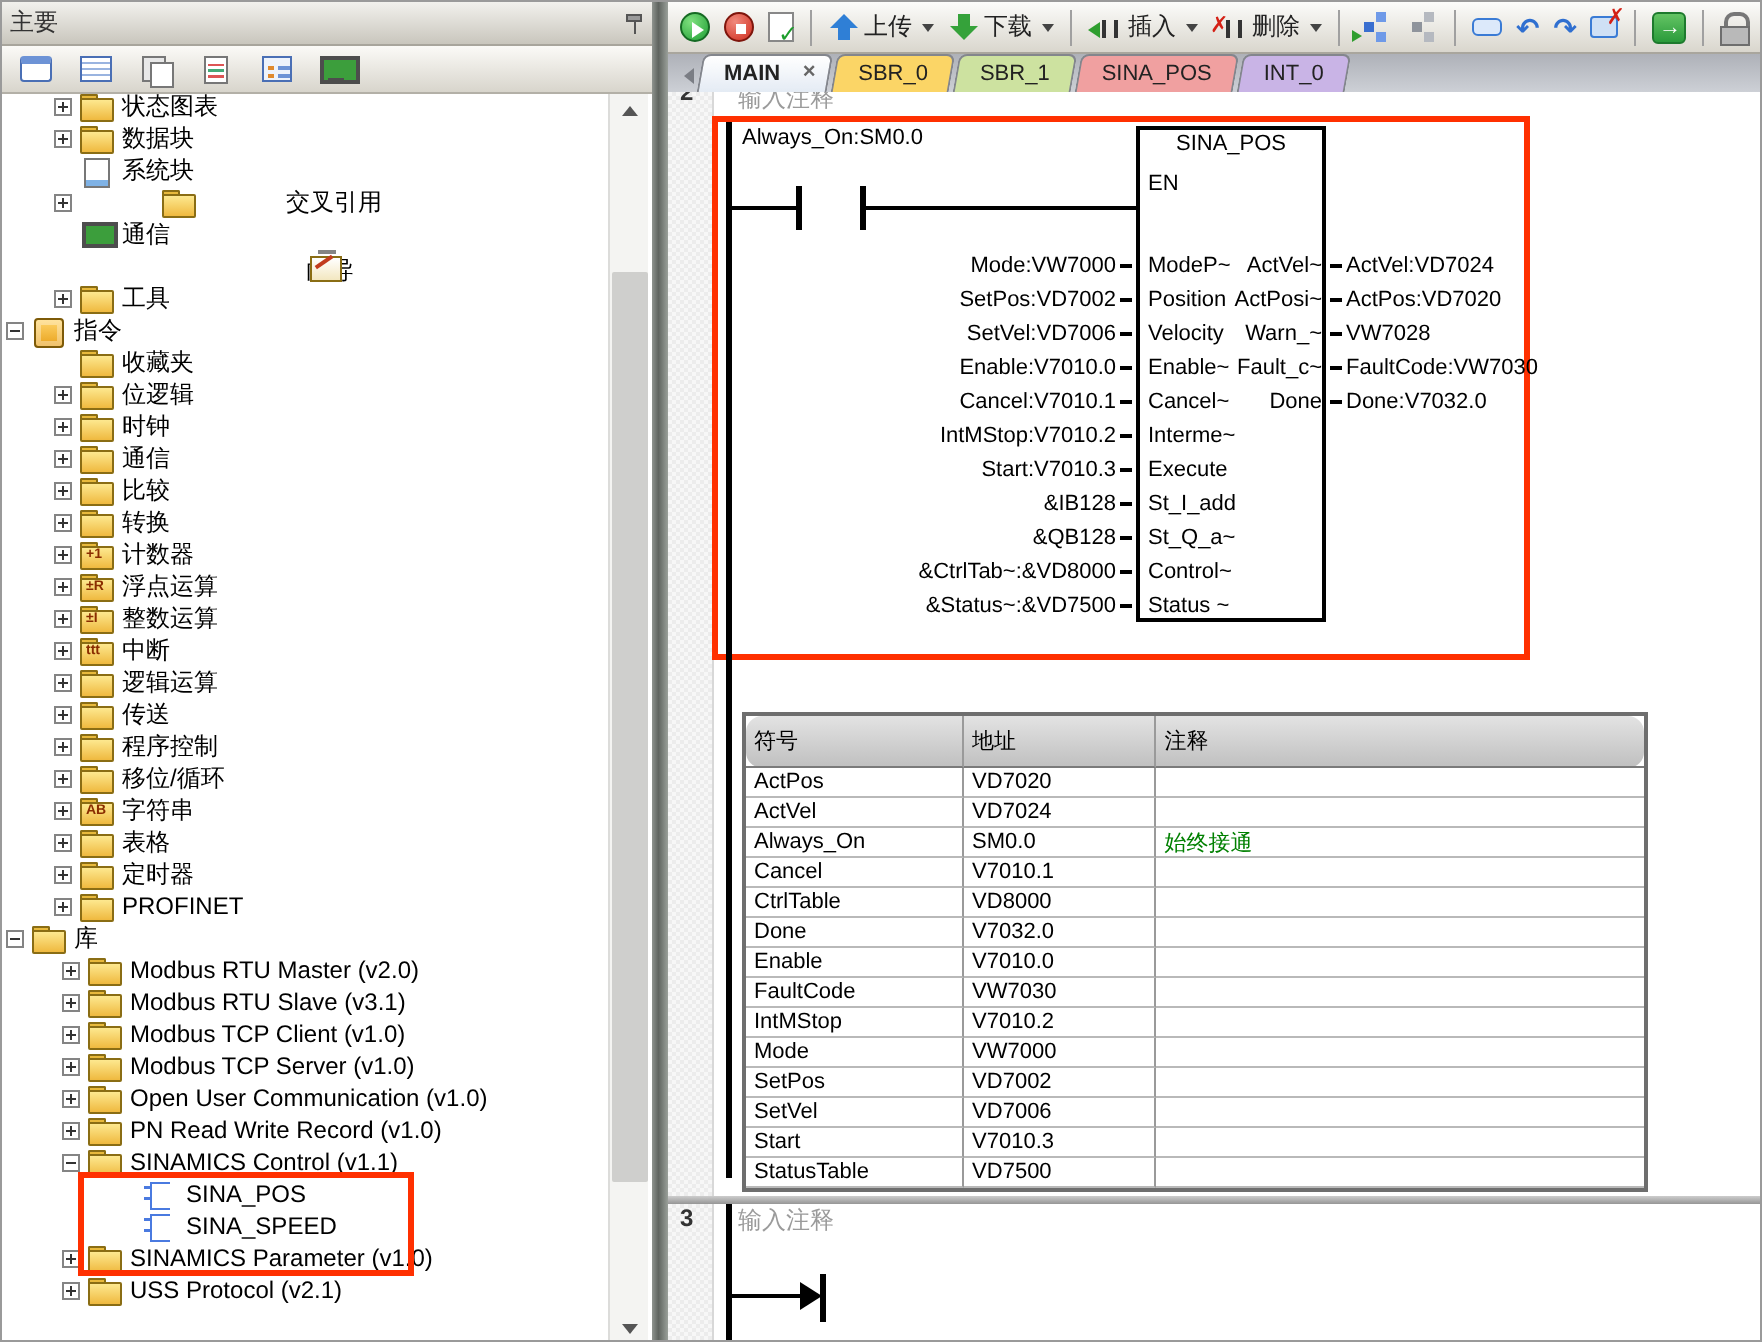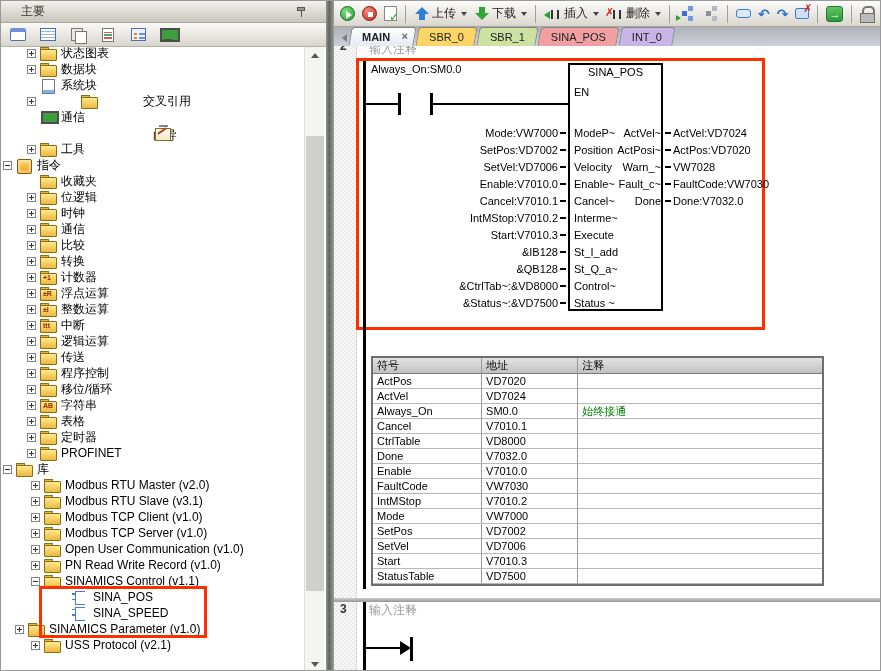--- a/index.html
+++ b/index.html
@@ -3,21 +3,21 @@
 <meta charset="utf-8">
 <style>
   * { margin:0; padding:0; box-sizing:border-box; }
   html,body { font-family:"Liberation Sans","DejaVu Sans",sans-serif; background:#fff; }
   #app { position:relative; width:881px; height:671px; overflow:hidden; background:#fff; border:1px solid #9a9a9a; }
 
   
   #left-panel { position:absolute; left:0; top:0; width:325px; height:671px; background:#fff; }
   #panel-header { position:absolute; left:0; top:0; right:0; height:22px;
      background:linear-gradient(#f2f1ed,#c9c6bd); border-bottom:1px solid #a8a59c;
-     display:flex; align-items:center; padding:0 20px; font-size:12px; color:#333; }
+     display:flex; align-items:center; padding:0 4px; font-size:12px; color:#333; }
   #panel-header .spacer { flex:1; }
   .pin-icon { position:relative; width:10px; height:12px; }
   .pin-icon .head { position:absolute; left:1px; top:1px; width:8px; height:4px; background:#9a9a9a; border:1px solid #555; }
   .pin-icon .stem { position:absolute; left:4.5px; top:5px; width:1.5px; height:6px; background:#555; }
   #panel-toolbar { position:absolute; left:0; top:22px; right:0; height:24px;
      background:linear-gradient(#fbfaf7,#d8d5cc); border-bottom:1px solid #b3b0a7;
      display:flex; align-items:center; gap:8px; padding:0 6px; }
   .ptb-btn { width:22px; height:20px; display:flex; align-items:center; justify-content:center; }
   .ic-win { width:16px; height:13px; background:#fff; border:1px solid #4a6fb5; border-radius:2px; border-top:4px solid #6d93d6; }
   .ic-grid { width:16px; height:13px; border:1px solid #4a6fb5; background:
@@ -142,21 +142,21 @@
   #in-operands .pin-row .stub { width:6px; height:2px; background:#000; margin-left:2px; }
   #in-pins { left:240px; }
   #out-pins { left:236px; width:94px; align-items:flex-end; }
   #out-pins .pin-row { padding-right:3px; }
   #out-operands { left:331px; }
   #out-operands .pin-row .stub { width:6px; height:2px; background:#000; margin-right:2px; }
 
   
   #sym-table { position:absolute; left:37px; top:310px; width:453px; border:2px solid #6e6e6e; background:#fff; }
   .st-row { display:flex; height:15px; }
-  .st-row.header { height:16px; background:linear-gradient(#e3e3e3,#bfbfbf); font-weight:normal; }
+  .st-row.header { height:26px; background:linear-gradient(#e3e3e3,#bfbfbf); font-weight:normal;border-radius:8px; }
   .st-cell { border-right:1px solid #9a9a9a; border-bottom:1px solid #b9b9b9; padding:0 4px; display:flex; align-items:center; overflow:hidden; white-space:nowrap; }
   .st-row.header .st-cell { border-bottom:1px solid #7a7a7a; }
   .st-cell.c1 { width:110px; }
   .st-cell.c2 { width:97px; }
   .st-cell.c3 { width:246px; border-right:none; }
   .st-cell.green { color:#008000; }
 
   #net-sep { position:absolute; left:0; top:552px; width:548px; height:4px; background:linear-gradient(#cdcdcd,#969696); }
   #cursor-line { position:absolute; left:32px; top:601px; width:37px; height:2px; background:#000; }
   #cursor-head { position:absolute; left:66px; top:595px; width:0; height:0; border-left:11px solid #000; border-top:7px solid transparent; border-bottom:7px solid transparent; }
@@ -481,21 +481,21 @@
         </div>
 
         <div class="tree-row" data-name="tree-item" style="margin-left: 58px;">
           <span class="expander none" data-name="expander-icon"></span>
           <span class="tree-icon" data-name="function-block-icon">
             <span class="tree-badge"></span>
           </span>
           <span class="tree-label" data-name="tree-item-label">SINA_SPEED</span>
         </div>
 
-        <div class="tree-row" data-name="tree-item" style="margin-left: 14px;">
+        <div class="tree-row" data-name="tree-item" style="margin-left: 30px;">
           <span class="expander plus" data-name="expander-icon"></span>
           <span class="tree-icon" data-name="library-folder-icon">
             <span class="tree-badge"></span>
           </span>
           <span class="tree-label" data-name="tree-item-label">SINAMICS Parameter (v1.0)</span>
         </div>
 
         <div class="tree-row" data-name="tree-item" style="margin-left: 30px;">
           <span class="expander plus" data-name="expander-icon"></span>
           <span class="tree-icon" data-name="library-folder-icon">

